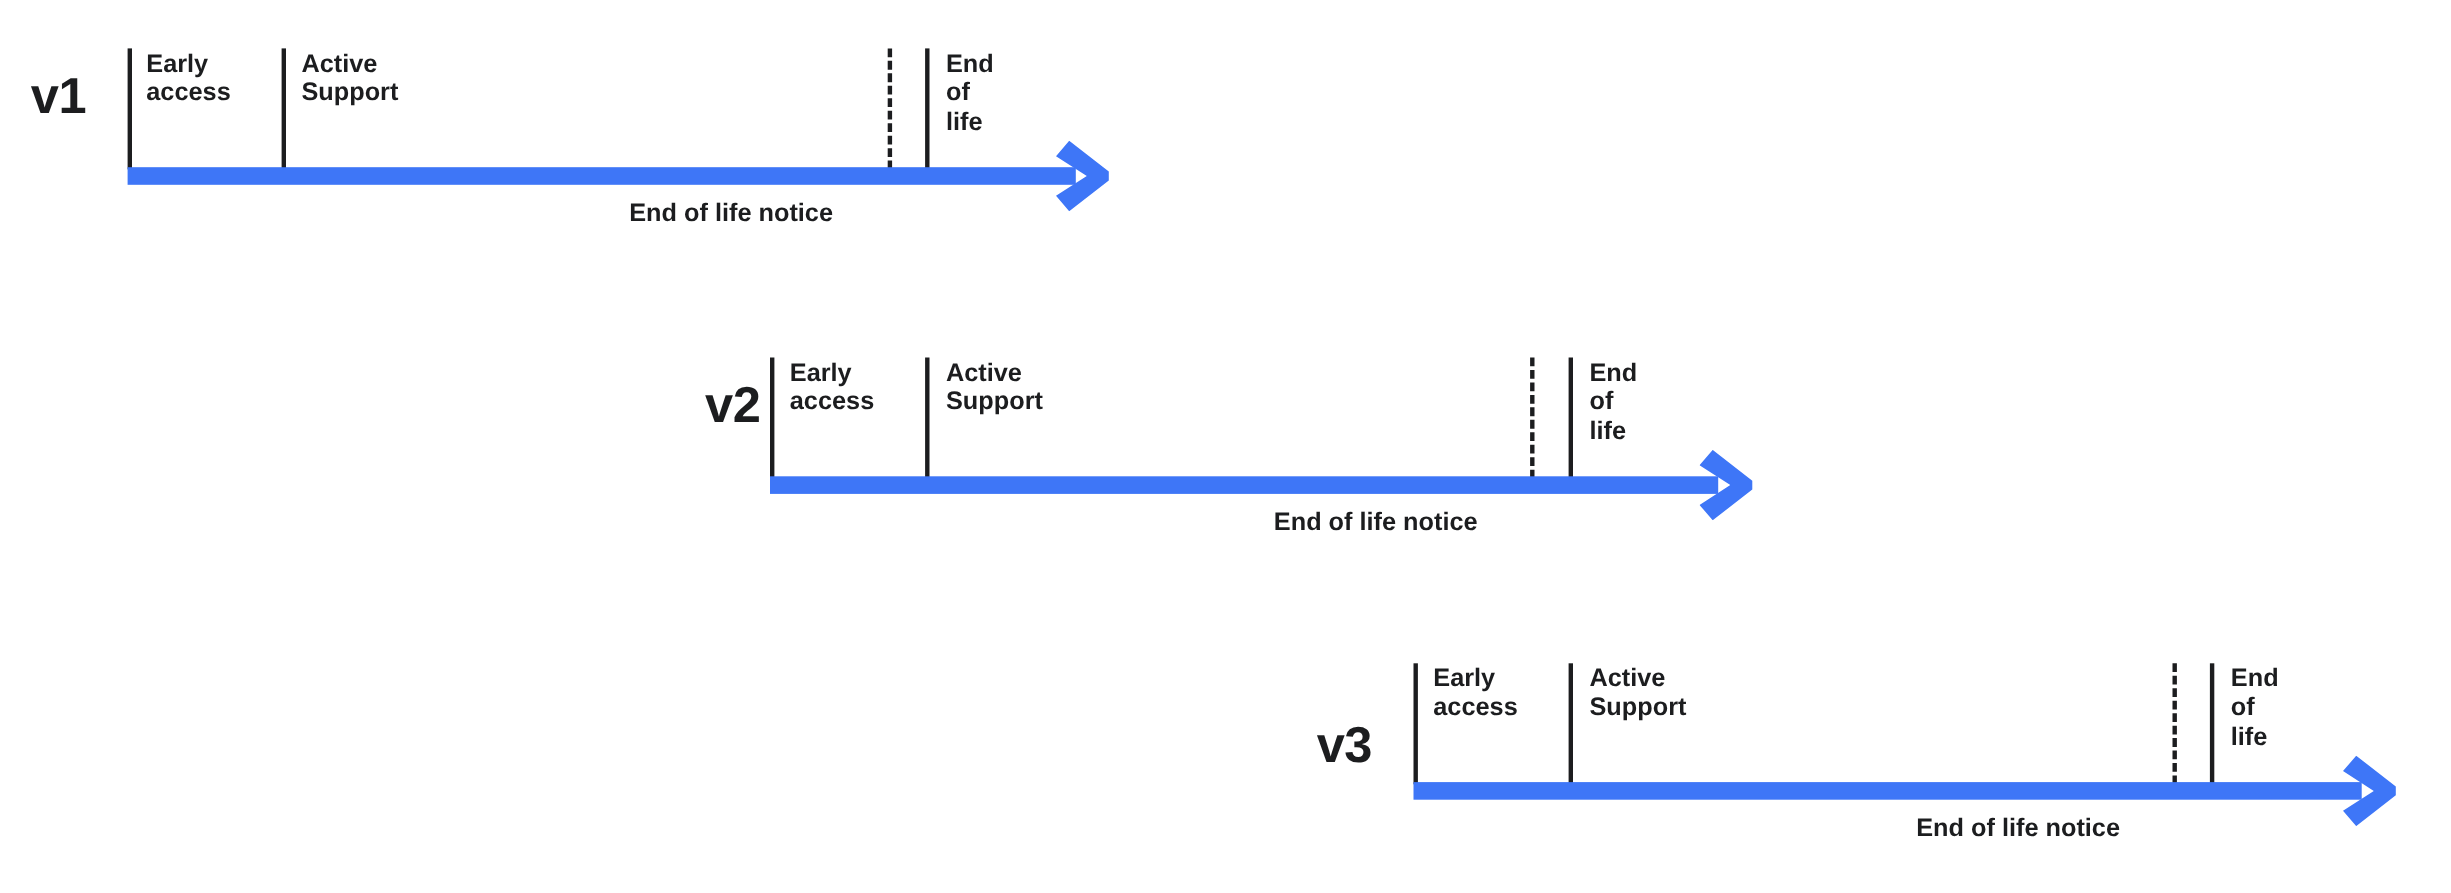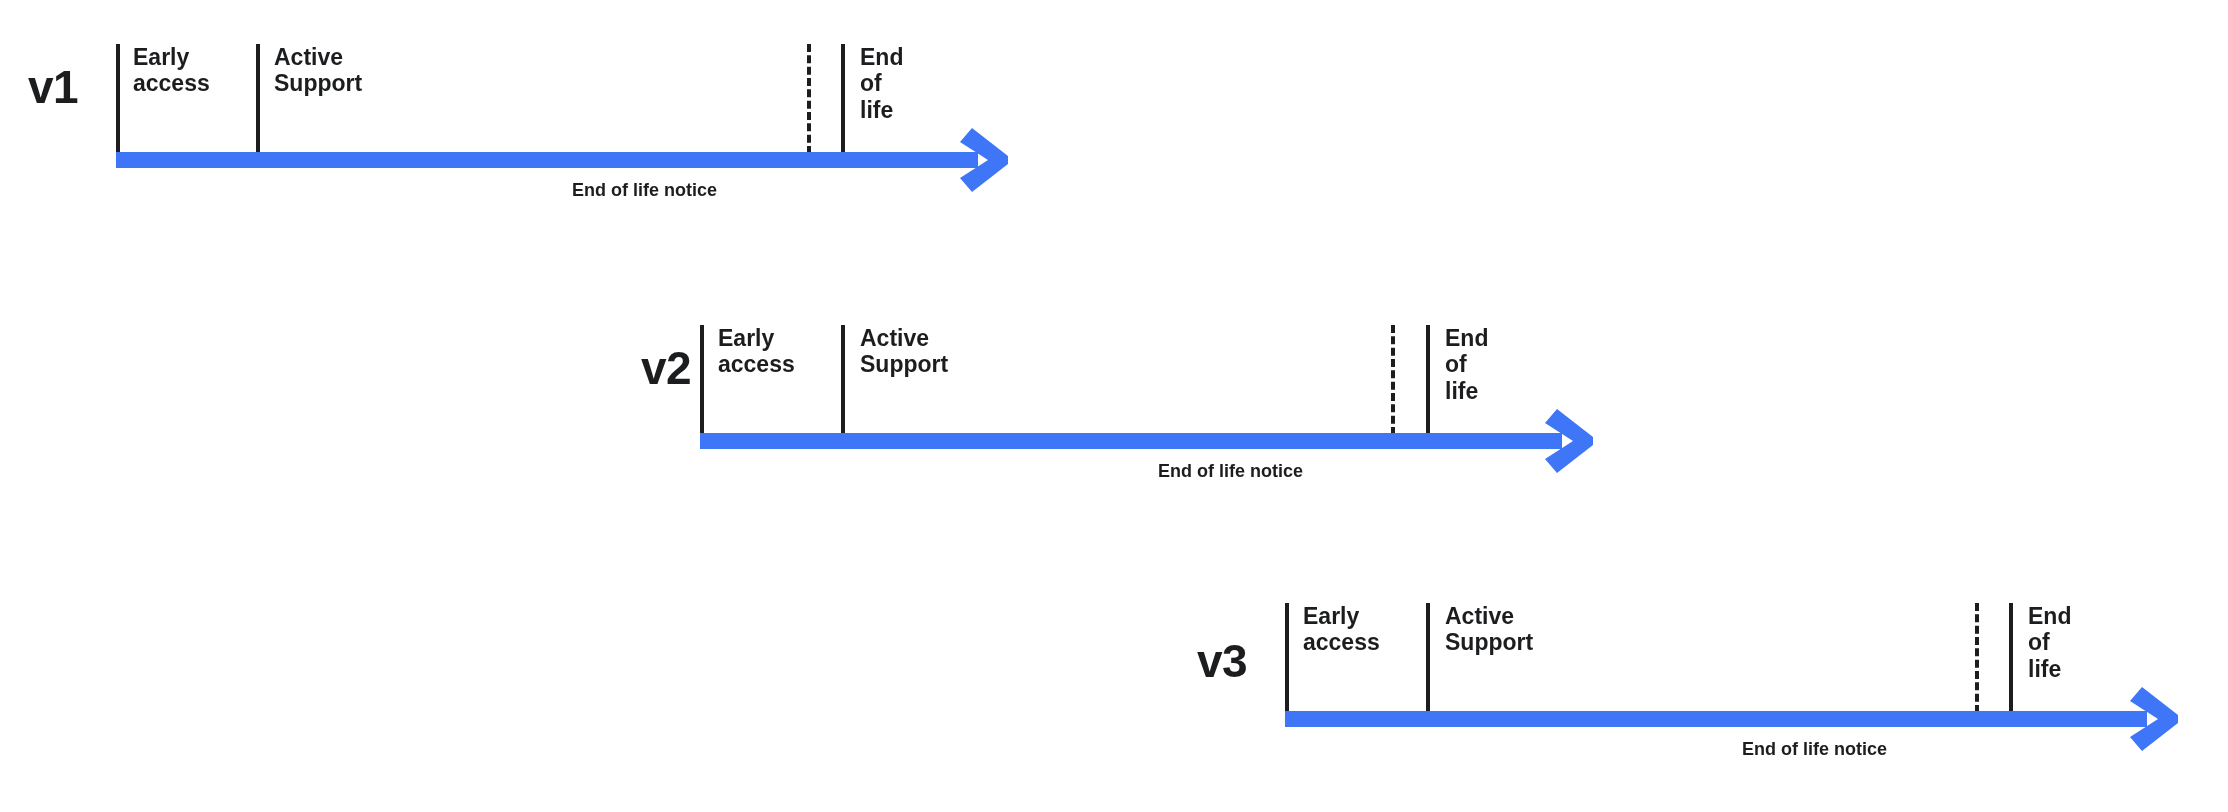--- a/index.html
+++ b/index.html
@@ -73,21 +73,21 @@
 
   
   .arrow-head {
     position: absolute;
     overflow: visible;
   }
 
   
   .notice-label {
     position: absolute;
-    font-size: 18px;
+    font-size: 23px;
     font-weight: 700;
     color: #1c1d1f;
     white-space: nowrap;
   }
 </style>
 </head>
 <body>
 
 <div id="diagram">
 
@@ -136,21 +136,21 @@
       <svg width="70" height="64" viewBox="0 0 70 64" aria-hidden="true">
         <path d="M12 0 L48 28 L48 36 L12 64 L0 50 L28 32 L0 14 Z" fill="#3e76f7"></path>
       </svg>
     </div>
 
     <div class="notice-label" style="left:1158px; top:461px;">End of life notice</div>
   </div>
 
   <div class="lane">
 
-    <div class="version-label" style="left:1197px; top:638px;">v3</div>
+    <div class="version-label" style="left:1197px; top:654px;">v3</div>
 
     <div class="divider" style="left:1285px; top:603px; height:110px;"></div>
     <div class="divider" style="left:1426px; top:603px; height:110px;"></div>
     <div class="divider-dashed" style="left:1975px; top:603px; height:110px;"></div>
     <div class="divider" style="left:2009px; top:603px; height:110px;"></div>
 
     <div class="phase-label" style="left:1303px; top:603px;">Early
 access</div>
     <div class="phase-label" style="left:1445px; top:603px;">Active Support</div>
     <div class="phase-label" style="left:2028px; top:603px;">End of life</div>

